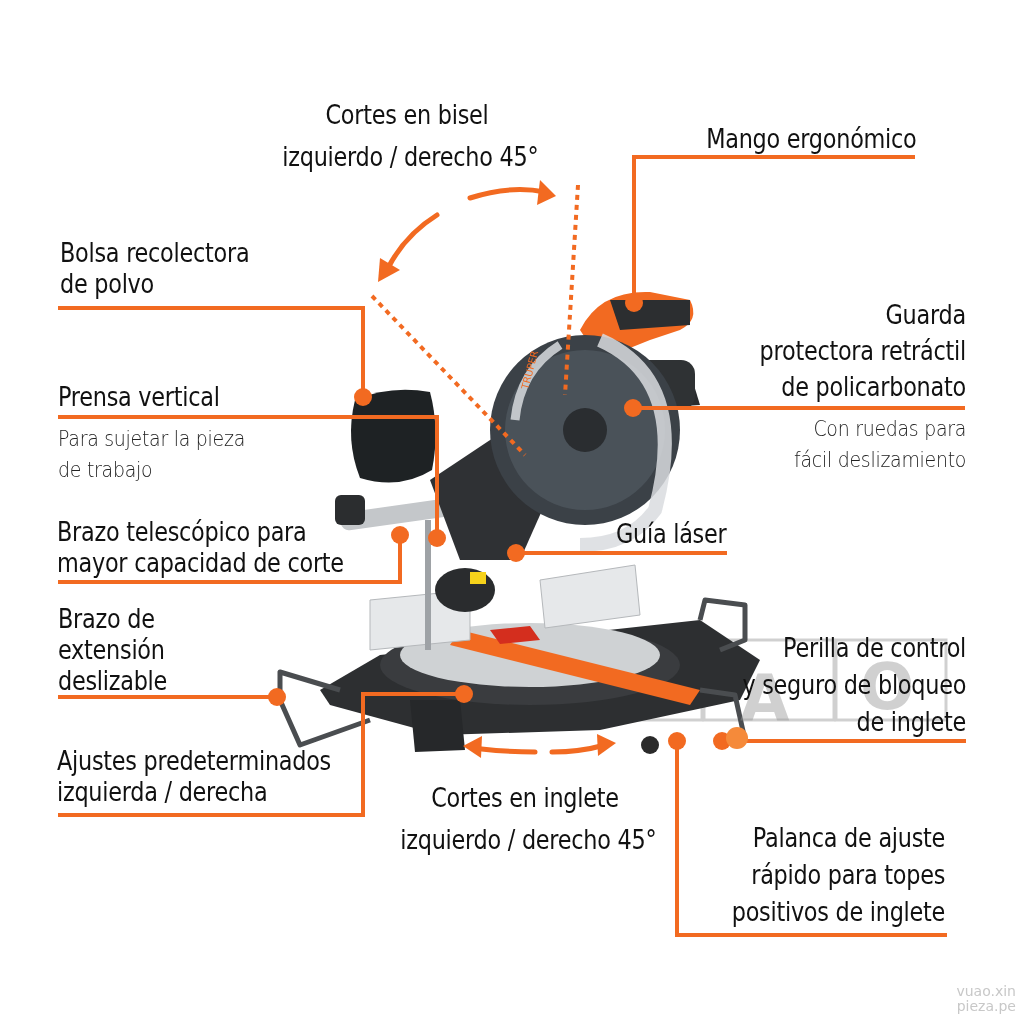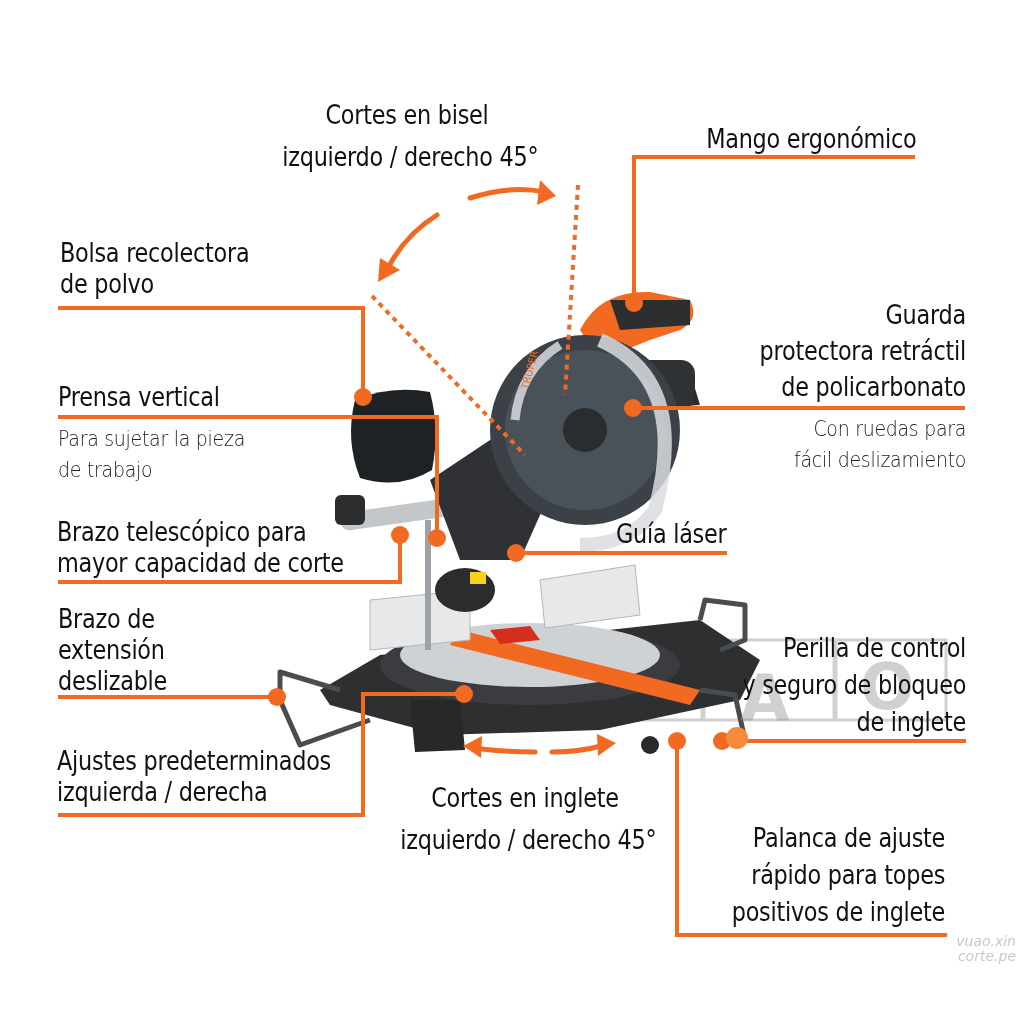--- a/index.html
+++ b/index.html
@@ -195,17 +195,17 @@
     <span class="line">Cortes en inglete</span>
     <span class="line" style="margin-top:11px;">izquierdo /  derecho 45°</span>
   </div>
 
   <div class="lbl title r" style="right:79px; top:820px; line-height:37px;">
     <span class="line">Palanca de ajuste</span>
     <span class="line">rápido para topes</span>
     <span class="line">positivos de inglete</span>
   </div>
 
-  <div class="wm" style="top:934px;font-style:italic;">
+  <div class="wm" style="top:984px;">
     <span class="line">vuao.xin</span>
-    <span class="line">corte.pe</span>
+    <span class="line">pieza.pe</span>
   </div>
 </div>
 
 </body></html>

